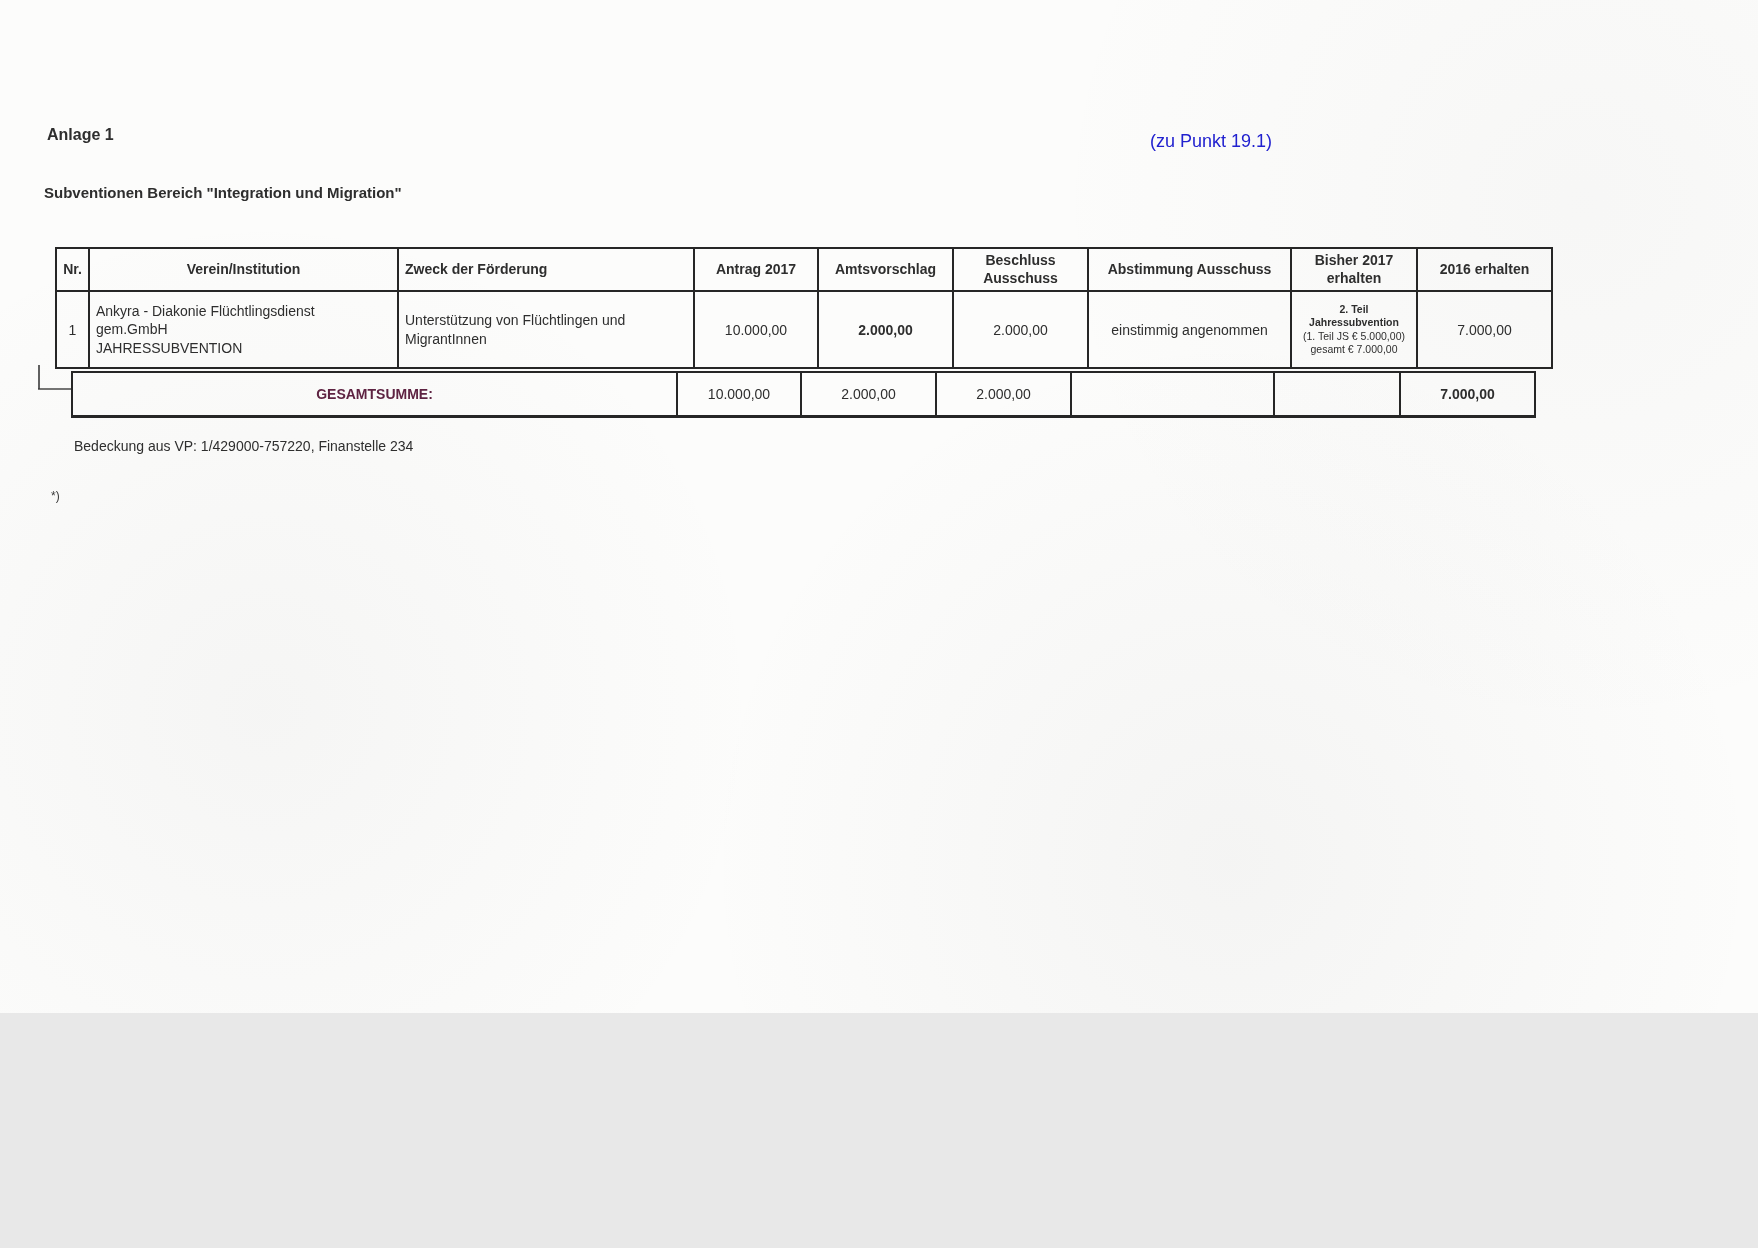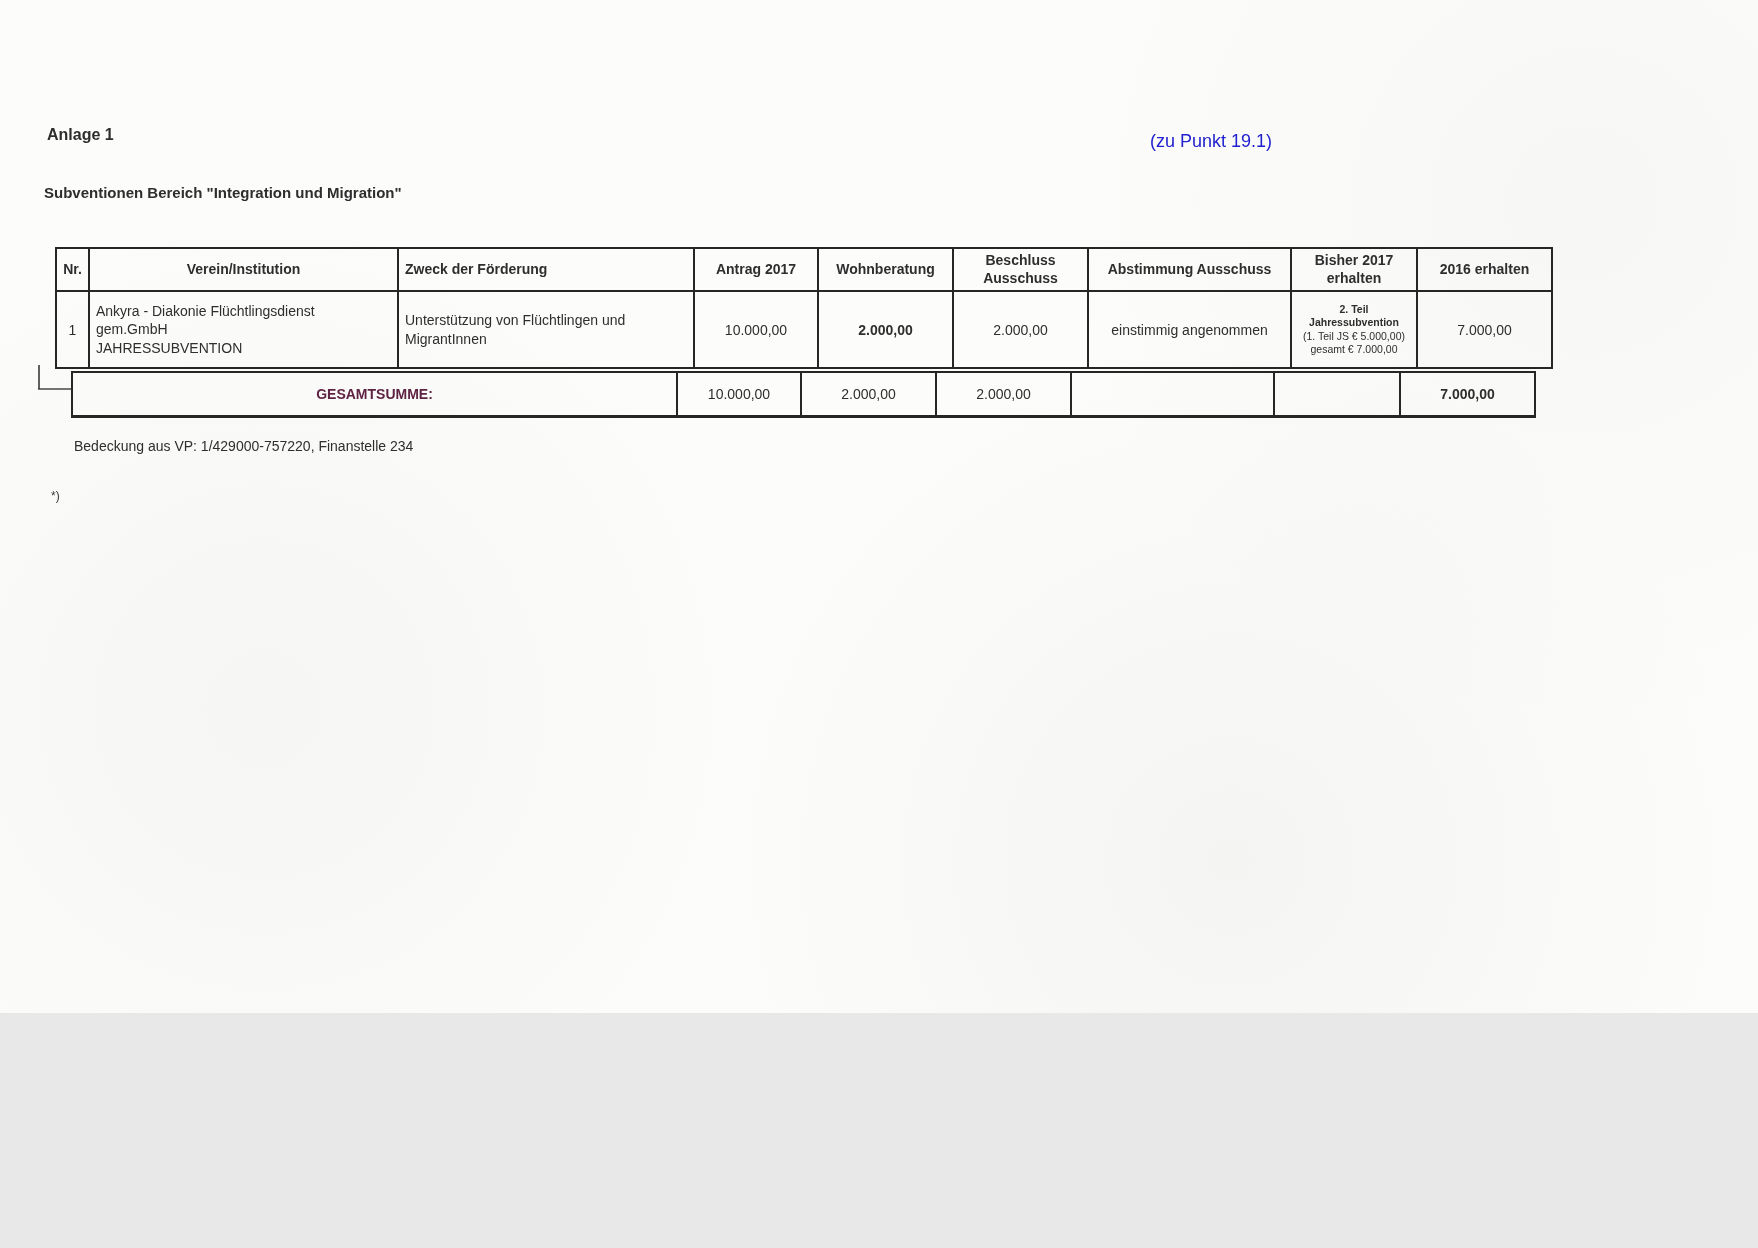--- a/index.html
+++ b/index.html
@@ -193,21 +193,21 @@
         <col class="c-abstimm">
         <col class="c-bisher">
         <col class="c-2016">
     </colgroup>
     <tbody>
         <tr>
       <th>Nr.</th>
       <th style="text-align:center;">Verein/Institution</th>
       <th style="text-align:left;border-radius:21px;">Zweck der Förderung</th>
       <th>Antrag 2017</th>
-      <th>Wohnberatung</th>
+      <th>Amtsvorschlag</th>
       <th>Beschluss Ausschuss</th>
       <th>Abstimmung Ausschuss</th>
       <th>Bisher 2017 erhalten</th>
       <th>2016 erhalten</th>
     </tr>
     <tr>
       <td class="nr-cell">1</td>
       <td class="left-ml">Ankyra - Diakonie Flüchtlingsdienst
 gem.GmbH
 JAHRESSUBVENTION</td>

